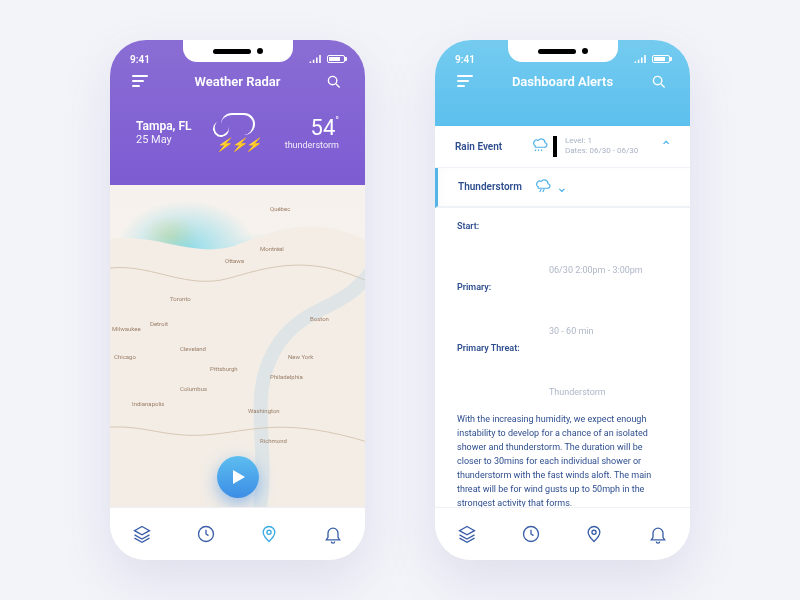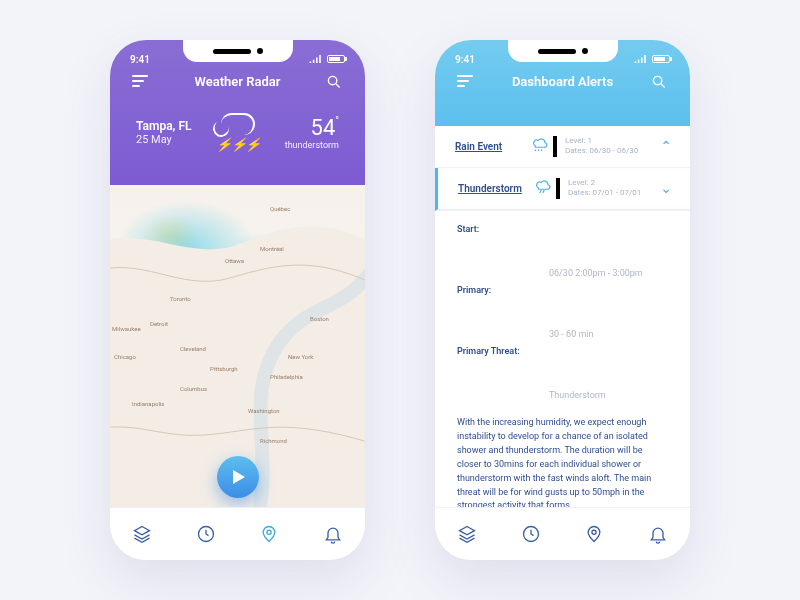--- a/index.html
+++ b/index.html
@@ -121,21 +121,21 @@
   .phone.alerts .statusbar{color:#fff;}
   .alerts-body{
     padding:0; position:absolute; top:86px; left:0; right:0; bottom:52px;
     overflow:hidden; font-size:10px; color:#2e4e8f;
   }
   .alert-item{
     display:flex; align-items:center; padding:10px 18px 10px 20px;
     border-bottom:1px solid #f0f2f7;
   }
   .alert-item.sel{ border-left:3px solid #54b4e8; border-bottom:2px solid #eef2f8; box-shadow:4px 0 8px rgba(0,0,0,.02) inset;}
-  .alert-item .name{ width:70px; font-weight:600; font-size:10px;text-decoration:underline;}
+  .alert-item .name{ width:70px; font-weight:600; font-size:10px;}
   .alert-item .mini-icon{ width:28px; text-align:center;color:#4fb1e8;}
   .alert-meta{ flex:1; color:#a9b3c6; font-size:8px; line-height:1.3; border-left:4px solid #000000; padding-left:8px;}
   .chev{ color:#4fb1e8; font-size:14px;}
   .details{ padding:10px 22px 4px; }
   .drow{ display:flex; gap:14px; font-size:9px; line-height:1.9;}
   .drow .k{ width:78px; color:#2e4e8f; font-weight:600;}
   .drow .v{ color:#aeb6c7;margin-top:44px;}
   .para{ padding:8px 22px 0; font-size:9px; line-height:1.55; color:#2e4e8f;}
 </style>
 </head>
@@ -278,24 +278,20 @@
       </div>
       <div class="chev">⌃</div>
     </div>
 
     <div class="alert-item sel">
       <div class="name">Thunderstorm</div>
       <div class="mini-icon"><svg width="18" height="16" viewBox="0 0 24 20" fill="none" stroke="currentColor" stroke-width="1.6">
             <path d="M7 11a4 4 0 014-7 5 5 0 019 3 3 3 0 01-1 6H7z"></path>
             <path d="M11 14l-2 4M15 14l-2 4"></path>
           </svg></div>
-      <div class="alert-meta">
-        <div>Level: 2</div>
-        <div>Dates: 07/01 - 07/01</div>
-      </div>
       <div class="chev">⌄</div>
     </div>
 
     <div class="details">
       <div class="drow">
           <div class="k">Start:</div>
           <div class="v">06/30 2:00pm - 3:00pm</div>
         </div>
       <div class="drow">
           <div class="k">Primary:</div>

